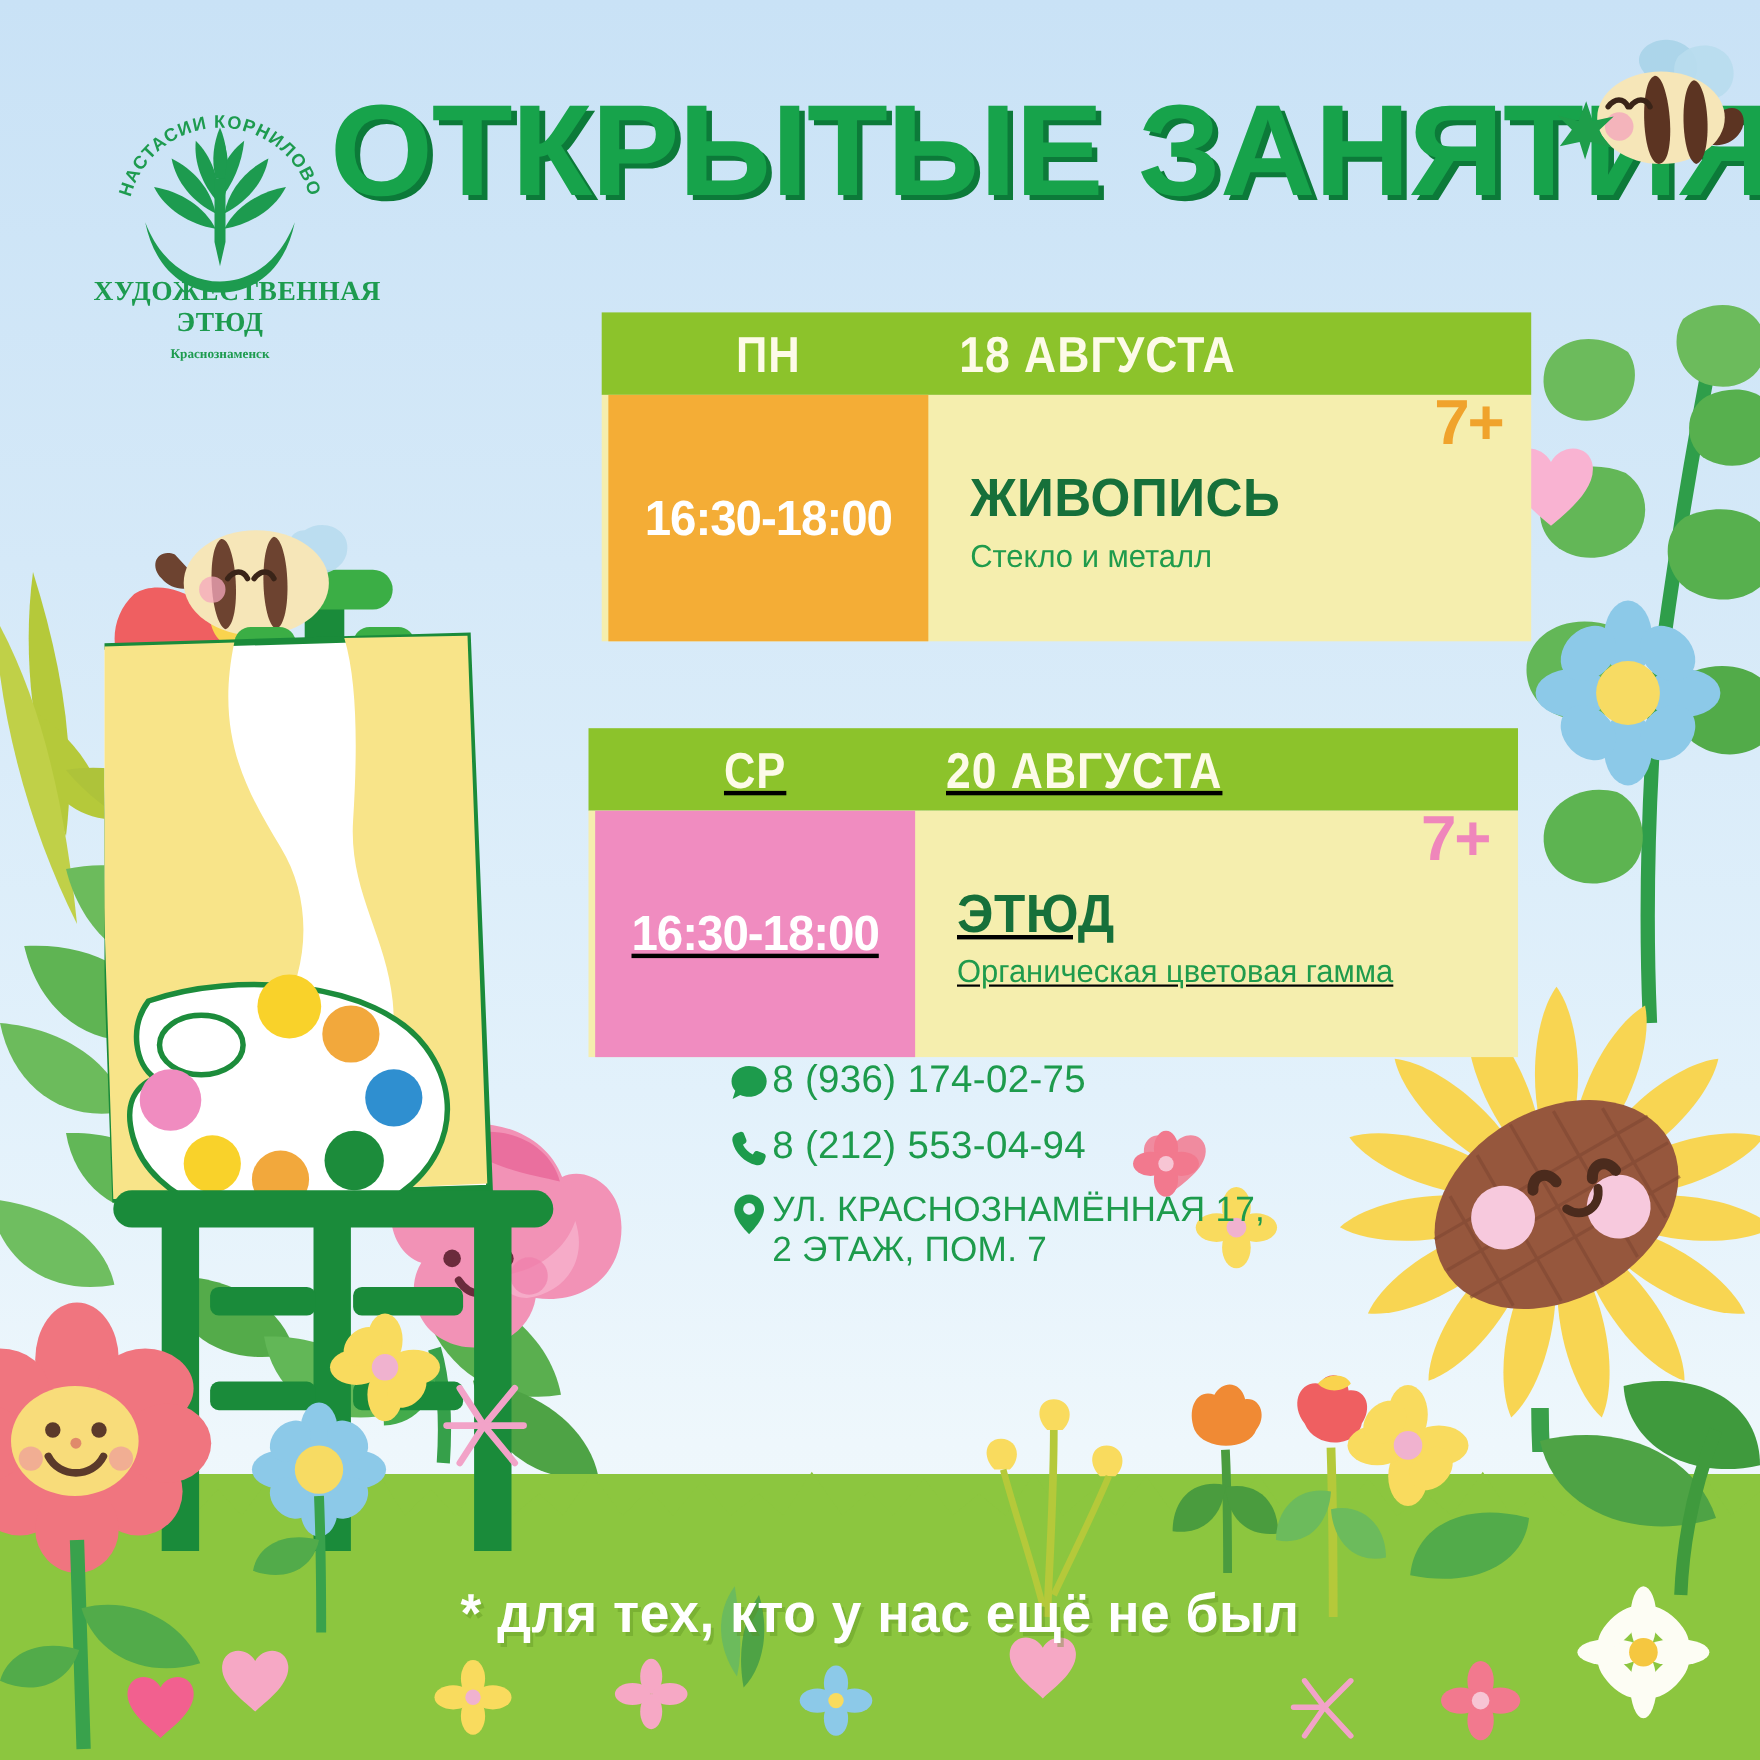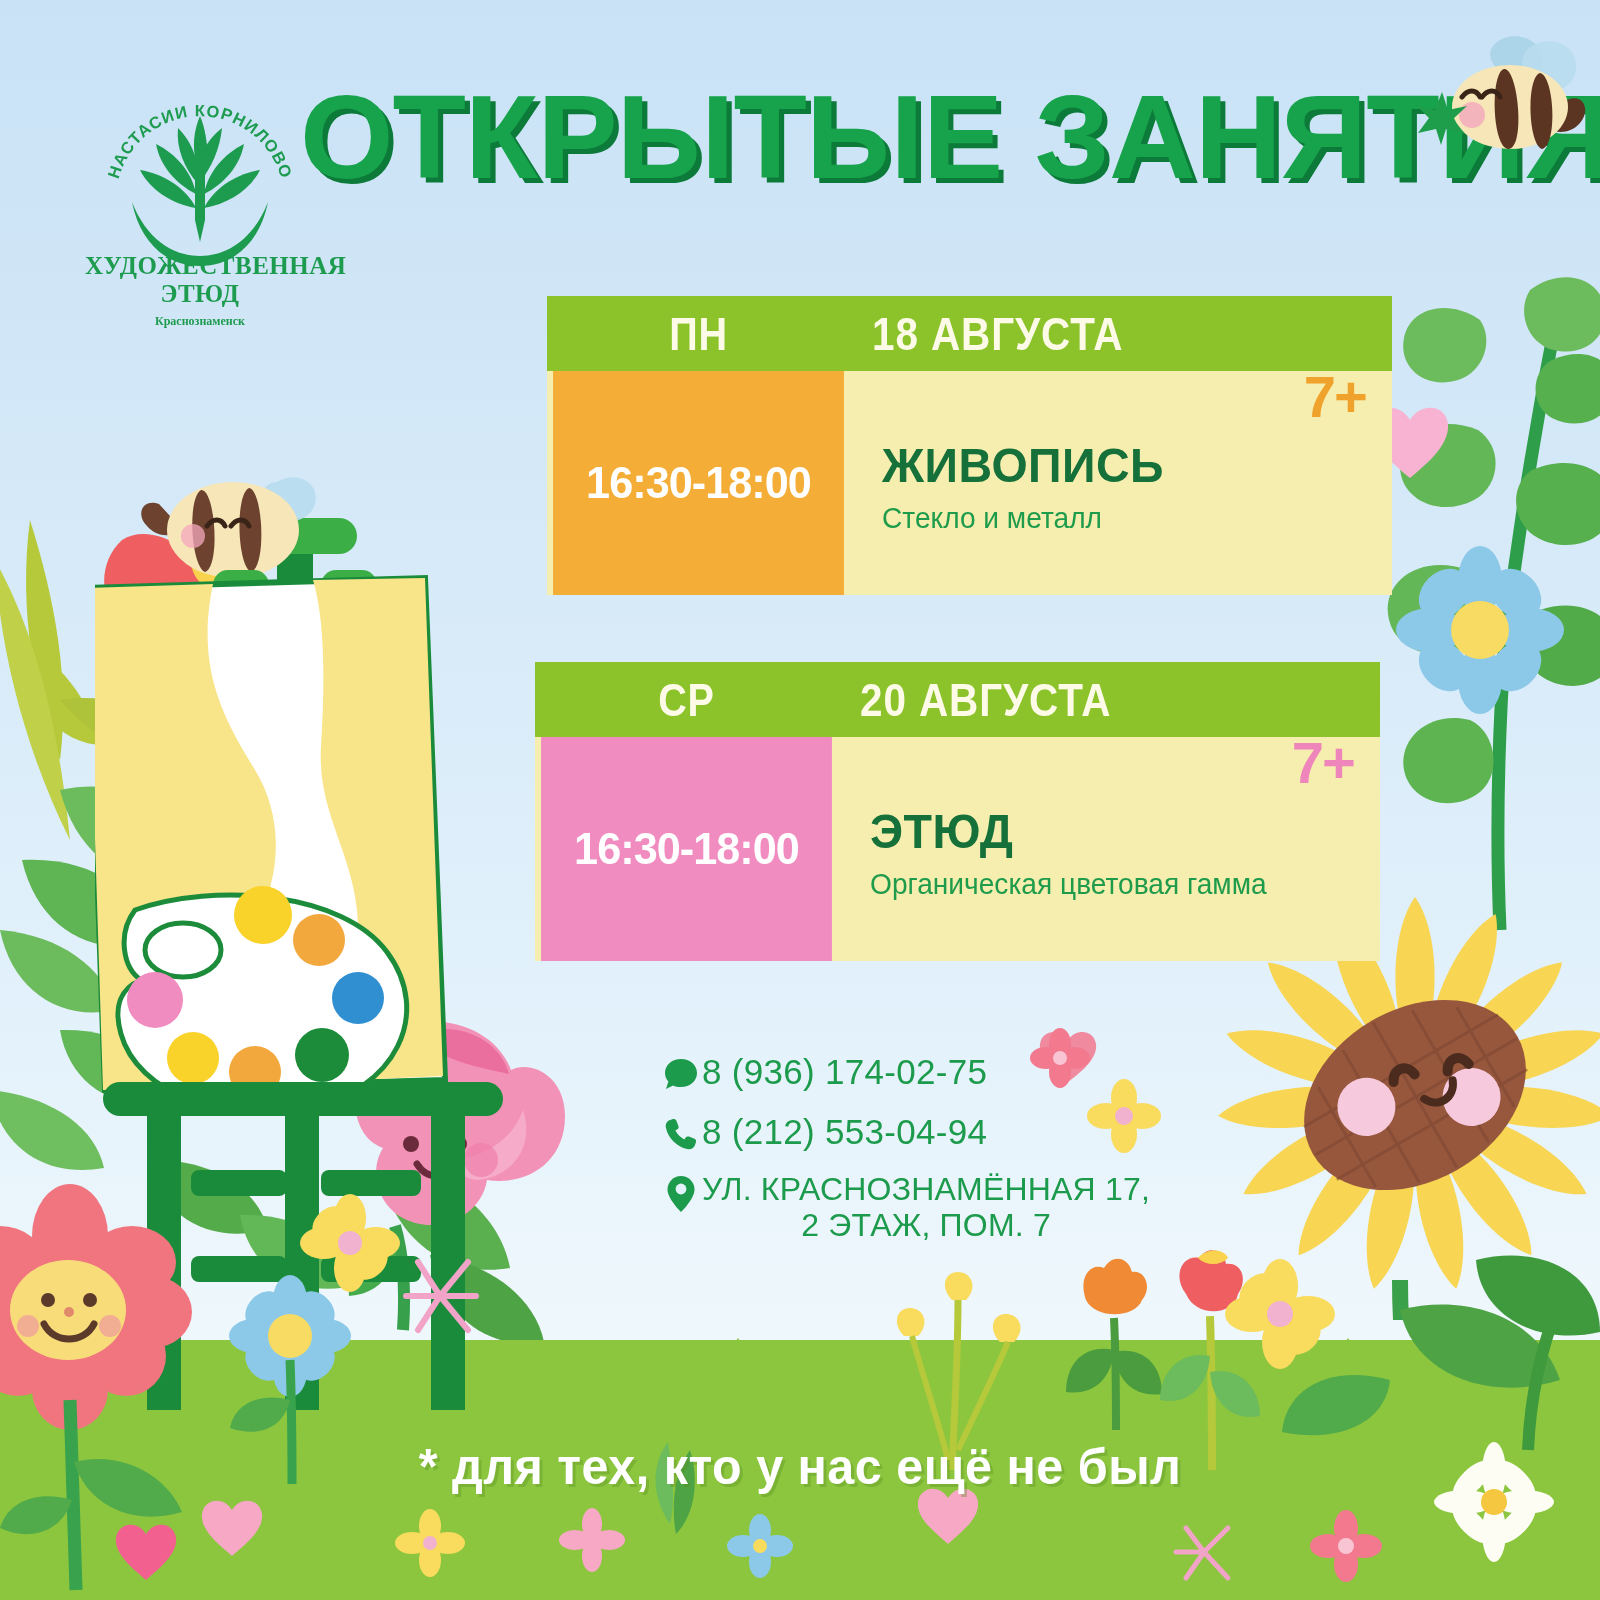--- a/index.html
+++ b/index.html
@@ -26,43 +26,43 @@
   
   .title{position:absolute;left:300px;top:78px;width:1160px;
     font-size:118px;font-weight:700;line-height:1;letter-spacing:-1px;
     color:#17a34b;
     text-shadow:5px 5px 0 #0c7a39;
     font-family:"Liberation Sans","DejaVu Sans",sans-serif;
     transform:scaleX(1.02);transform-origin:left center;white-space:nowrap;}
 
   
   .sched{position:absolute;left:535px;width:845px;z-index:6;}
-  .sched-1{top:296px;padding-left:12px;}
-  .sched-2{top:662px;}
+  .sched-1{top:284px;padding-left:12px;}
+  .sched-2{top:662px;text-decoration:underline;}
   .sched-head{height:75px;background:#8cc32b;display:flex;align-items:center;}
   .sched-head .dow{width:303px;text-align:center;color:#fdfbe8;font-size:46px;
     font-weight:700;letter-spacing:1px;transform:scaleX(.86);}
   .sched-head .date{color:#fdfbe8;font-size:46px;font-weight:700;letter-spacing:1px;
     transform:scaleX(.88);transform-origin:left center;margin-left:22px;}
   .sched-body{display:flex;height:224px;background:#f5eeae;}
   .sched-time{width:303px;display:flex;align-items:center;justify-content:center;
     color:#fff;font-size:45px;font-weight:700;letter-spacing:-1px;transform:scaleX(.96);}
   .t-orange{background:#f4ad36;}
   .t-pink{background:#f08cc0;}
   .sched-info{position:relative;flex:1;padding:70px 0 0 32px;}
   .sched-title{color:#16703a;font-size:49px;font-weight:700;letter-spacing:.5px;
     line-height:1;transform:scaleX(.95);transform-origin:left center;}
   .sched-sub{color:#1f9b4c;font-size:29px;font-weight:400;margin-top:12px;
     transform:scaleX(.97);transform-origin:left center;}
   .sched-age{position:absolute;right:26px;top:-8px;font-size:58px;font-weight:700;letter-spacing:-2px;}
   .age-orange{color:#f0a32c;}
   .age-pink{color:#ef86bb;}
 
   
-  .contacts{position:absolute;left:660px;top:1052px;z-index:6;text-align:center;}
+  .contacts{position:absolute;left:660px;top:962px;z-index:6;}
   .crow{display:flex;align-items:flex-start;margin-bottom:16px;}
   .cicon{width:42px;height:44px;flex:0 0 42px;display:flex;align-items:center;justify-content:center;}
   .ctext{color:#1d9b4c;font-size:35px;font-weight:500;line-height:1.12;letter-spacing:.3px;}
   .ctext.addr{font-size:32px;letter-spacing:.2px;}
 
   
   .footnote{position:absolute;left:0;top:1438px;width:1600px;text-align:center;z-index:7;
     color:#ffffff;font-size:50px;font-weight:700;letter-spacing:.5px;
     text-shadow:3px 3px 0 rgba(90,140,30,.35);transform:scaleX(.97);}
 

